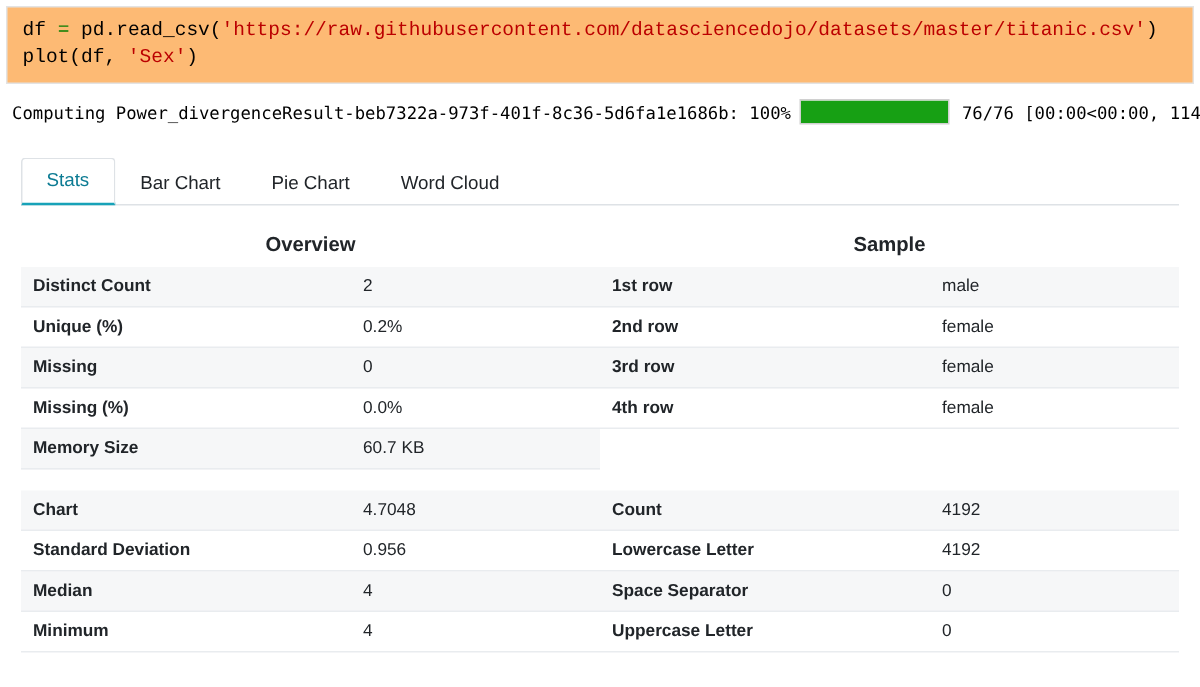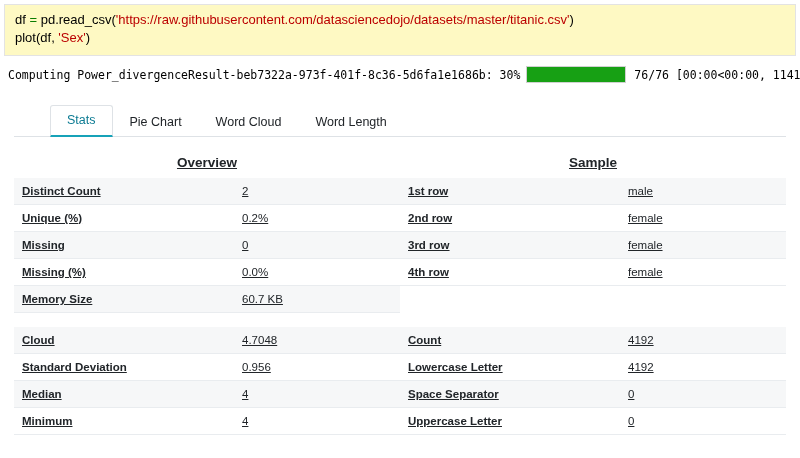--- a/index.html
+++ b/index.html
@@ -7,25 +7,25 @@
     margin: 0; padding: 0;
     width: 800px; height: 458px;
     background: #ffffff;
     font-family: "Liberation Sans", sans-serif;
     color: #212529;
     overflow: hidden;
   }
 
   
   .code-cell {
-    background: #fef9c3;
+    background: #fdba74;
     border: 1px solid #e3e3e3;
     margin: 4px 4px 0 4px;
     padding: 6px 10px 8px 10px;
-    font-family: Liberation Sans, sans-serif;
+    font-family: Liberation Mono, monospace;
     font-size: 13px;
     line-height: 18px;
     white-space: pre;
   }
   .tok-plain  { color: #000000; }
   .tok-op     { color: #0a7d00; }
   .tok-str    { color: #bb0000; }
   .tok-punct  { color: #000000; }
 
   
@@ -73,30 +73,28 @@
     cursor: pointer;
     background: transparent;
     white-space: nowrap;
   }
   .tab.active {
     color: #0c7b93;
     border-color: #dee2e6 #dee2e6 #ffffff;
     border-radius: 3px 3px 0 0;
     background: #ffffff;
     border-bottom: 2px solid #17a2b8;
-    margin-left: 36px;
   }
 
   
   .content {
     padding: 10px 14px 0 14px;
   }
   .grid {
     display: flex;
-    text-decoration: underline;
   }
   .col { width: 50%; }
 
   .section-title {
     text-align: center;
     font-size: 13.5px;
     font-weight: bold;
     margin: 8px 0 8px 0;
     color: #212529;
   }
@@ -121,32 +119,32 @@
   }
   .spacer-18 { height: 14px; }
 </style>
 </head>
 <body>
 
 <div class="code-cell"><span class="tok-plain">df</span> <span class="tok-op">=</span> <span class="tok-plain">pd.read_csv(</span><span class="tok-str">'https://raw.githubusercontent.com/datasciencedojo/datasets/master/titanic.csv'</span><span class="tok-punct">)</span>
 <span class="tok-plain">plot(df, </span><span class="tok-str">'Sex'</span><span class="tok-punct">)</span></div>
 
 <div class="progress-row">
-  <span class="progress-label">Computing Power_divergenceResult-beb7322a-973f-401f-8c36-5d6fa1e1686b: 30%</span>
+  <span class="progress-label">Computing Power_divergenceResult-beb7322a-973f-401f-8c36-5d6fa1e1686b: 100%</span>
   <span class="progress-track">
     <span class="progress-fill" style="width: 100%; background: rgb(23, 160, 20);"></span>
   </span>
   <span class="progress-stats">76/76 [00:00&lt;00:00, 1141.43it/s]</span>
 </div>
 
 <div class="tabs">
   <div class="tab active">Stats</div>
+  <div class="tab">Bar Chart</div>
   <div class="tab">Pie Chart</div>
   <div class="tab">Word Cloud</div>
-  <div class="tab">Word Length</div>
 </div>
 
 <div class="content">
   <div class="grid">
     <div class="col">
       <div class="section-title">Overview</div>
       <table class="stat">
         <tbody>
           <tr>
             <td class="k">Distinct Count</td>
@@ -197,21 +195,21 @@
     </div>
   </div>
 
   <div class="spacer-18"></div>
 
   <div class="grid">
     <div class="col">
       <table class="stat">
         <tbody>
           <tr>
-            <td class="k">Cloud</td>
+            <td class="k">Chart</td>
             <td class="v">4.7048</td>
           </tr>
           <tr>
             <td class="k">Standard Deviation</td>
             <td class="v">0.956</td>
           </tr>
           <tr>
             <td class="k">Median</td>
             <td class="v">4</td>
           </tr>

